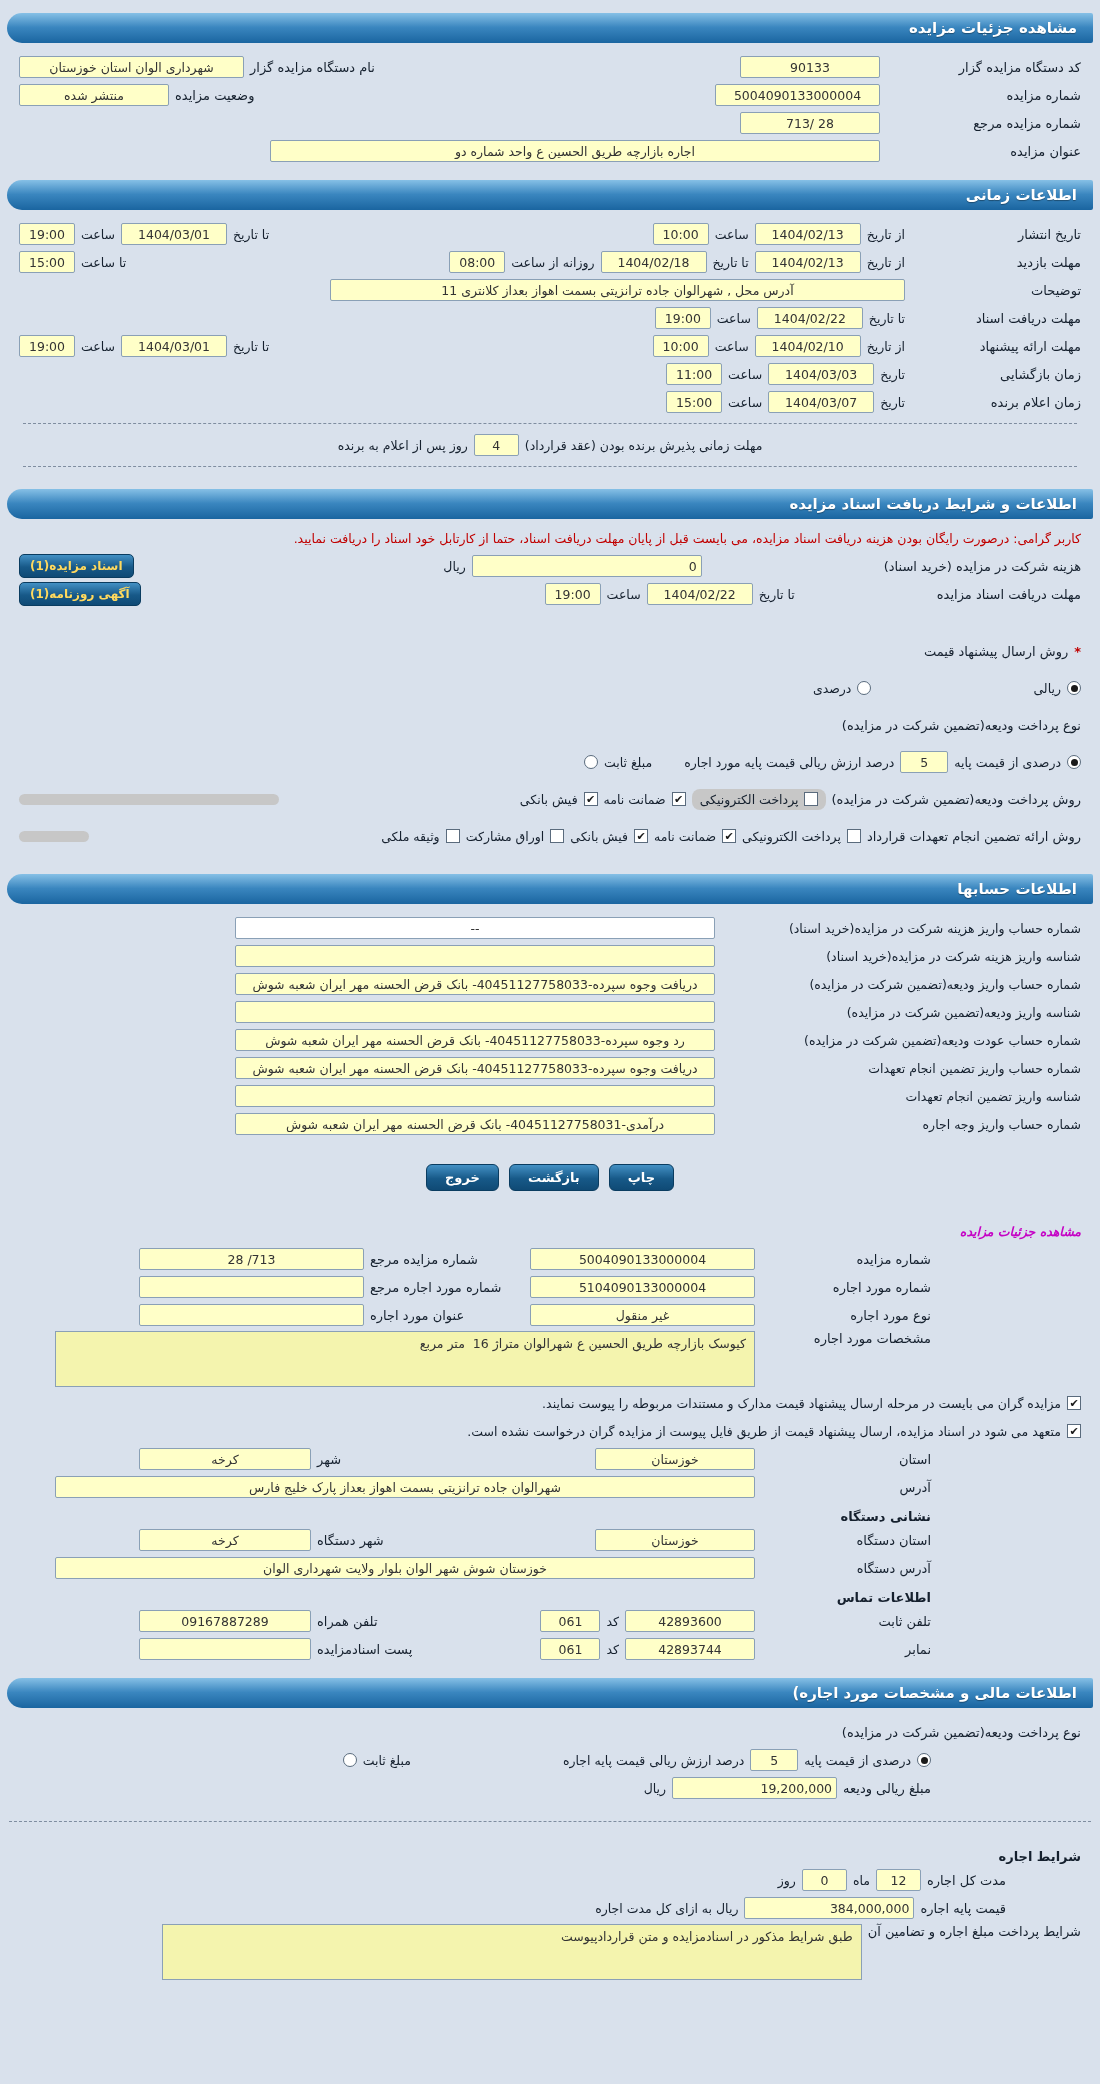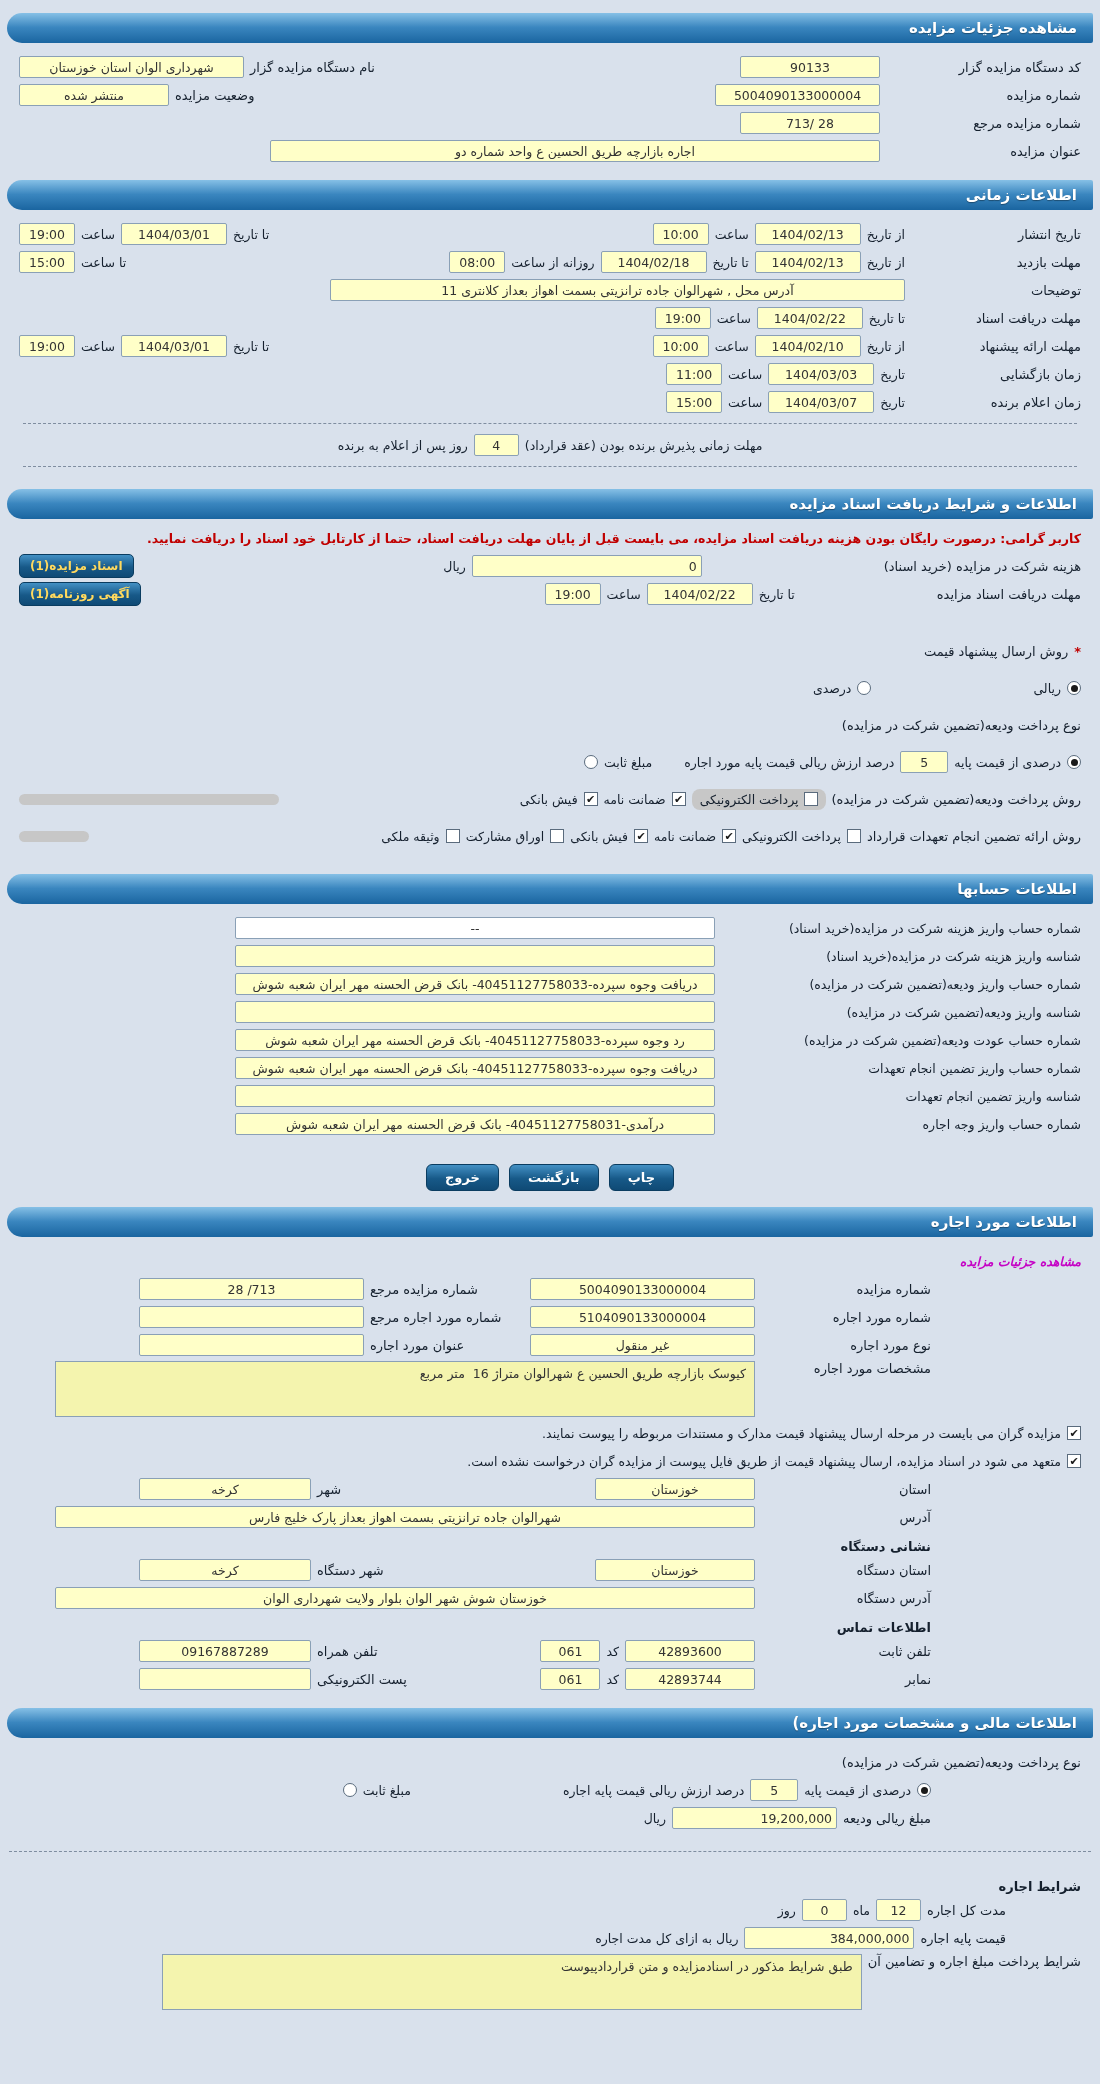--- a/index.html
+++ b/index.html
@@ -16,21 +16,21 @@
 .fld.start{text-align:right}
 .ltr{direction:ltr}
 .area{background:#f4f4ae;border:1px solid #8aa0b6;font-family:inherit;font-size:12.5px;padding:4px 8px;resize:none;color:#333}
 .btn{background:linear-gradient(#4390c4,#175988 55%,#0f4a75);border:1px solid #0a3c60;color:#fff;font-family:inherit;font-size:13px;font-weight:bold;padding:5px 18px;border-radius:6px;cursor:pointer}
 .btn.gold{color:#ffd95e;font-size:12px;padding:4px 10px;border-radius:5px}
 .cb,.radio{width:14px;height:14px;background:#fff;border:1px solid #5a6b7d;display:inline-flex;align-items:center;justify-content:center;flex:none;cursor:pointer}
 .radio{border-radius:50%}
 .cb.on::before{content:"✔";font-size:11px;line-height:1;color:#1a1a1a}
 .radio.on::before{content:"";width:7px;height:7px;border-radius:50%;background:#1a1a1a;display:block}
 .dashes{border-top:1px dashed #7f8da0;margin:9px 4px}
-.warn{color:#c00000;font-weight:bold;font-size:12.5px;margin:4px 0 8px}
+.warn{color:#c00000;font-weight:normal;font-size:12.5px;margin:4px 0 8px}
 .pink{color:#c503c5;font-weight:bold;font-style:italic;font-size:12.5px;cursor:pointer}
 .graybar{height:11px;border-radius:6px;background:#c7c7c7;flex:none;margin-right:auto}
 .graybar.long{width:260px}
 .graybar.short{width:70px}
 .pill{background:#c7c7c7;border-radius:8px;padding:3px 8px;display:inline-flex;align-items:center;gap:5px}
 .lgroup{display:flex;align-items:center;gap:6px;margin-right:auto}
 .lgroup.off{margin-left:120px}
 .pushL{margin-right:auto}
 .center{justify-content:center}
 .btnrow{display:flex;justify-content:center;gap:10px;margin:16px 0}
@@ -271,23 +271,20 @@
       <input class="fld w480" readonly="" value="درآمدی-40451127758031- بانک قرض الحسنه مهر ایران شعبه شوش" style="">
     </div>
   </div>
 
   <div class="btnrow">
     <button class="btn">چاپ</button>
     <button class="btn">بازگشت</button>
     <button class="btn">خروج</button>
   </div>
 
-  <div class="bar">
-      <span>اطلاعات مورد اجاره</span>
-    </div>
   <div class="body">
     <div class="row">
       <span class="pink">مشاهده جزئیات مزایده</span>
     </div>
     <div class="ind">
       <div class="row">
         <span class="lbl w170">شماره مزایده</span>
         <input class="fld w225 ltr" readonly="" value="5004090133000004" style="">
         <div class="lgroup off">
           <span class="lbl">شماره مزایده مرجع</span>
@@ -359,21 +356,21 @@
           <span class="lbl">تلفن همراه</span>
           <input class="fld w172 ltr" readonly="" value="09167887289" style="">
         </div>
       </div>
       <div class="row">
         <span class="lbl w170">نمابر</span>
         <input class="fld w130 ltr" readonly="" value="42893744" style="">
         <span class="lbl sm">کد</span>
         <input class="fld w60 ltr" readonly="" value="061" style="">
         <div class="lgroup off">
-          <span class="lbl">پست الکترونیکی</span>
+          <span class="lbl">پست اسنادمزایده</span>
           <input class="fld w172" readonly="" value="" style="">
         </div>
       </div>
     </div>
   </div>
 
   <div class="bar">
       <span>اطلاعات مالی و مشخصات مورد اجاره)</span>
     </div>
   <div class="body">

